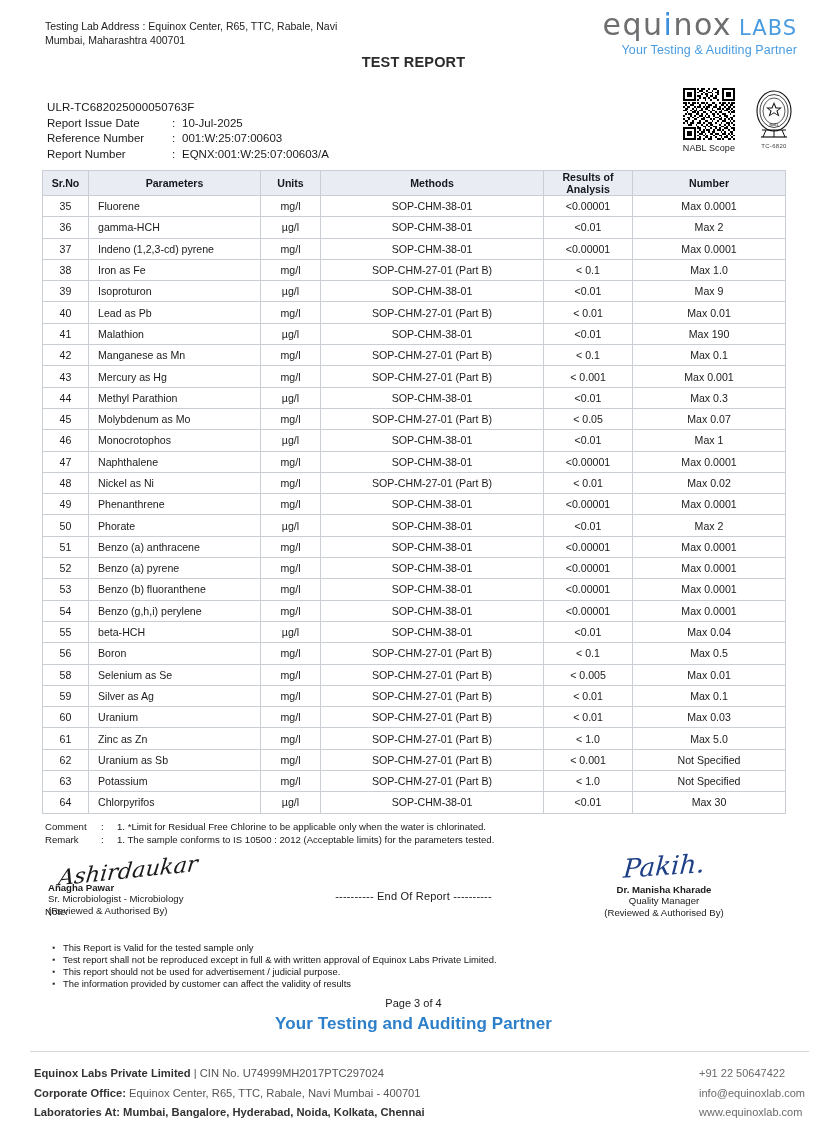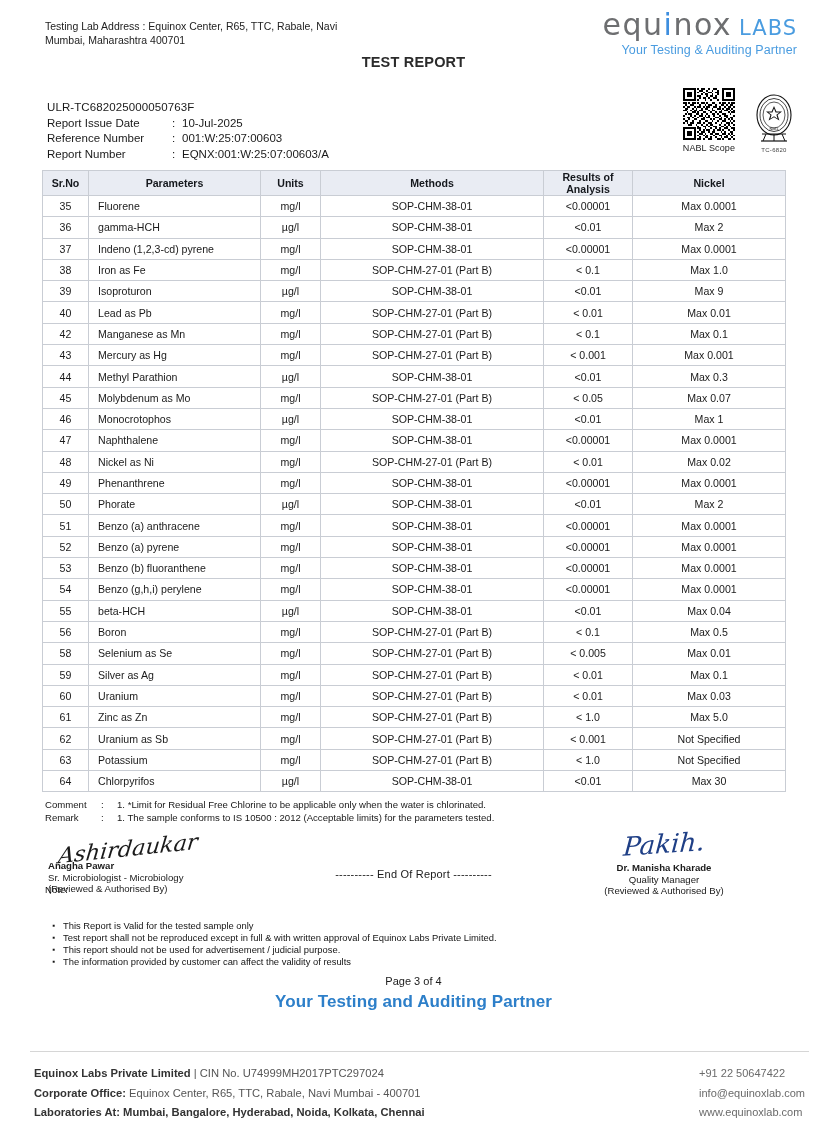--- a/index.html
+++ b/index.html
@@ -46,21 +46,21 @@
 
   
   .meta-zone { position: relative; height: 78px; }
   .meta { position: absolute; left: 47px; top: 8px; font-size: 11.5px; line-height: 15.5px; color: #1a1a1a; }
   .meta-ulr { letter-spacing: .1px; }
   .meta-line { display: flex; }
   .meta-k { width: 125px; }
   .meta-c { width: 10px; }
   .meta-v { }
 
-  .qr-zone { position: absolute; right: 28px; top: -4px; display: flex; align-items: flex-end; gap: 14px; }
+  .qr-zone { position: absolute; right: 28px; top: -4px; display: flex; align-items: flex-start; gap: 14px; }
   .qr-box { text-align: center; }
   .qr-img { width: 52px; height: 52px; display: block; }
   .qr-cap { font-size: 9px; margin-top: 3px; color: #222; letter-spacing: .1px; }
   .seal-box { text-align: center; padding-top: 1px; }
   .seal-img { width: 50px; height: 53px; display: block; }
   .seal-cap { font-size: 6px; color: #444; margin-top: 1px; letter-spacing: .3px; }
 
   
   .tbl-wrap { padding: 0 42px; }
   table.report { width: 743px; border-collapse: collapse; table-layout: fixed; }
@@ -433,21 +433,21 @@
 
   <div class="tbl-wrap">
     <table class="report">
       <thead>
         <tr>
           <th class="c-sr">Sr.No</th>
           <th class="c-par" style="text-align:center;padding-left:0 !important;">Parameters</th>
           <th class="c-uni">Units</th>
           <th class="c-met">Methods</th>
           <th class="c-res">Results of Analysis</th>
-          <th class="c-lim">Nickel</th>
+          <th class="c-lim">Number</th>
         </tr>
       </thead>
       <tbody id="tbody">
           <tr>
             <td class="c-sr">35</td>
             <td class="c-par">Fluorene</td>
             <td class="c-uni">mg/l</td>
             <td class="c-met">SOP-CHM-38-01</td>
             <td class="c-res">&lt;0.00001</td>
             <td class="c-lim">Max 0.0001</td>
@@ -484,20 +484,28 @@
             <td class="c-res">&lt;0.01</td>
             <td class="c-lim">Max 9</td>
           </tr>
           <tr>
             <td class="c-sr">40</td>
             <td class="c-par">Lead as Pb</td>
             <td class="c-uni">mg/l</td>
             <td class="c-met">SOP-CHM-27-01 (Part B)</td>
             <td class="c-res">&lt; 0.01</td>
             <td class="c-lim">Max 0.01</td>
+          </tr>
+          <tr>
+            <td class="c-sr">41</td>
+            <td class="c-par">Malathion</td>
+            <td class="c-uni">µg/l</td>
+            <td class="c-met">SOP-CHM-38-01</td>
+            <td class="c-res">&lt;0.01</td>
+            <td class="c-lim">Max 190</td>
           </tr>
           <tr>
             <td class="c-sr">42</td>
             <td class="c-par">Manganese as Mn</td>
             <td class="c-uni">mg/l</td>
             <td class="c-met">SOP-CHM-27-01 (Part B)</td>
             <td class="c-res">&lt; 0.1</td>
             <td class="c-lim">Max 0.1</td>
           </tr>
           <tr>

